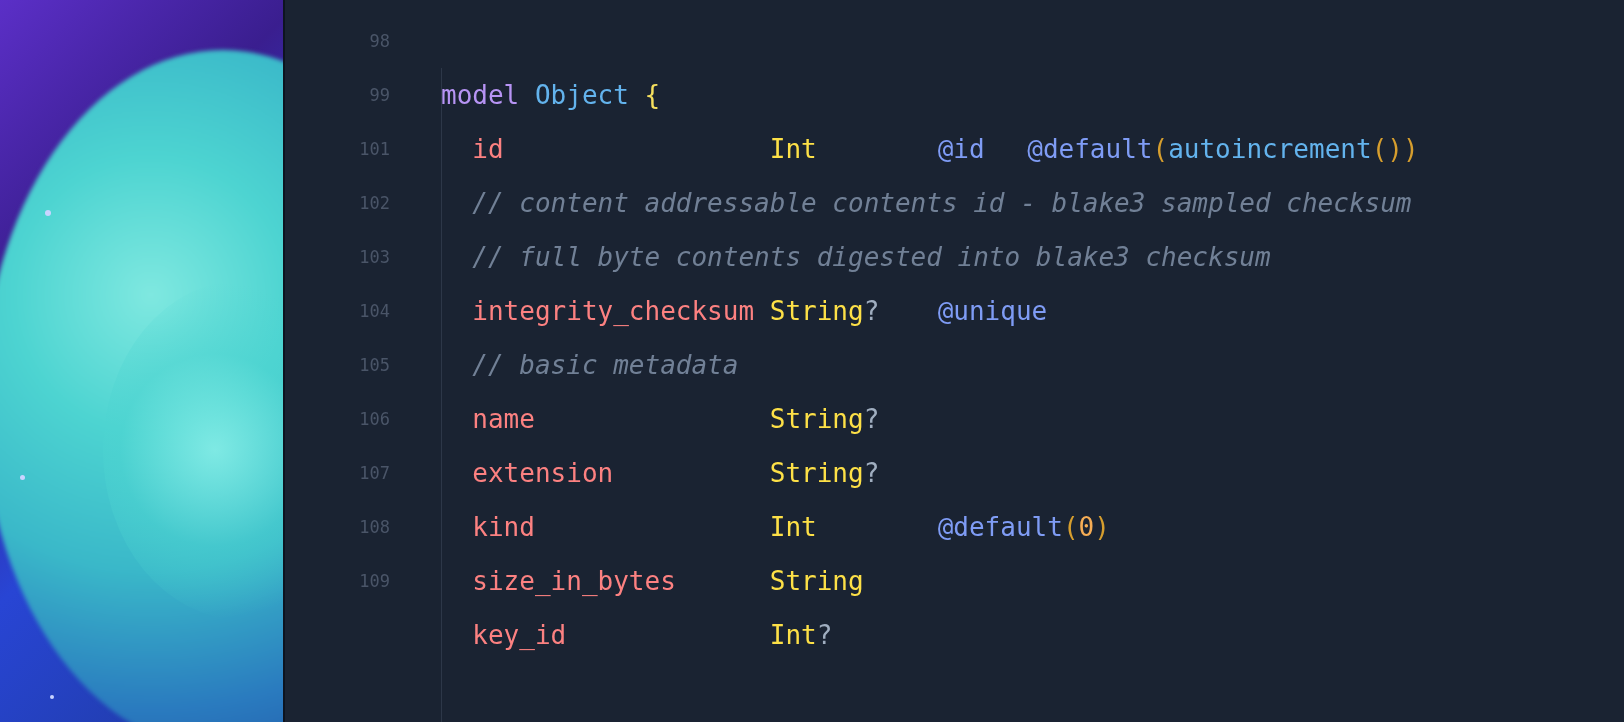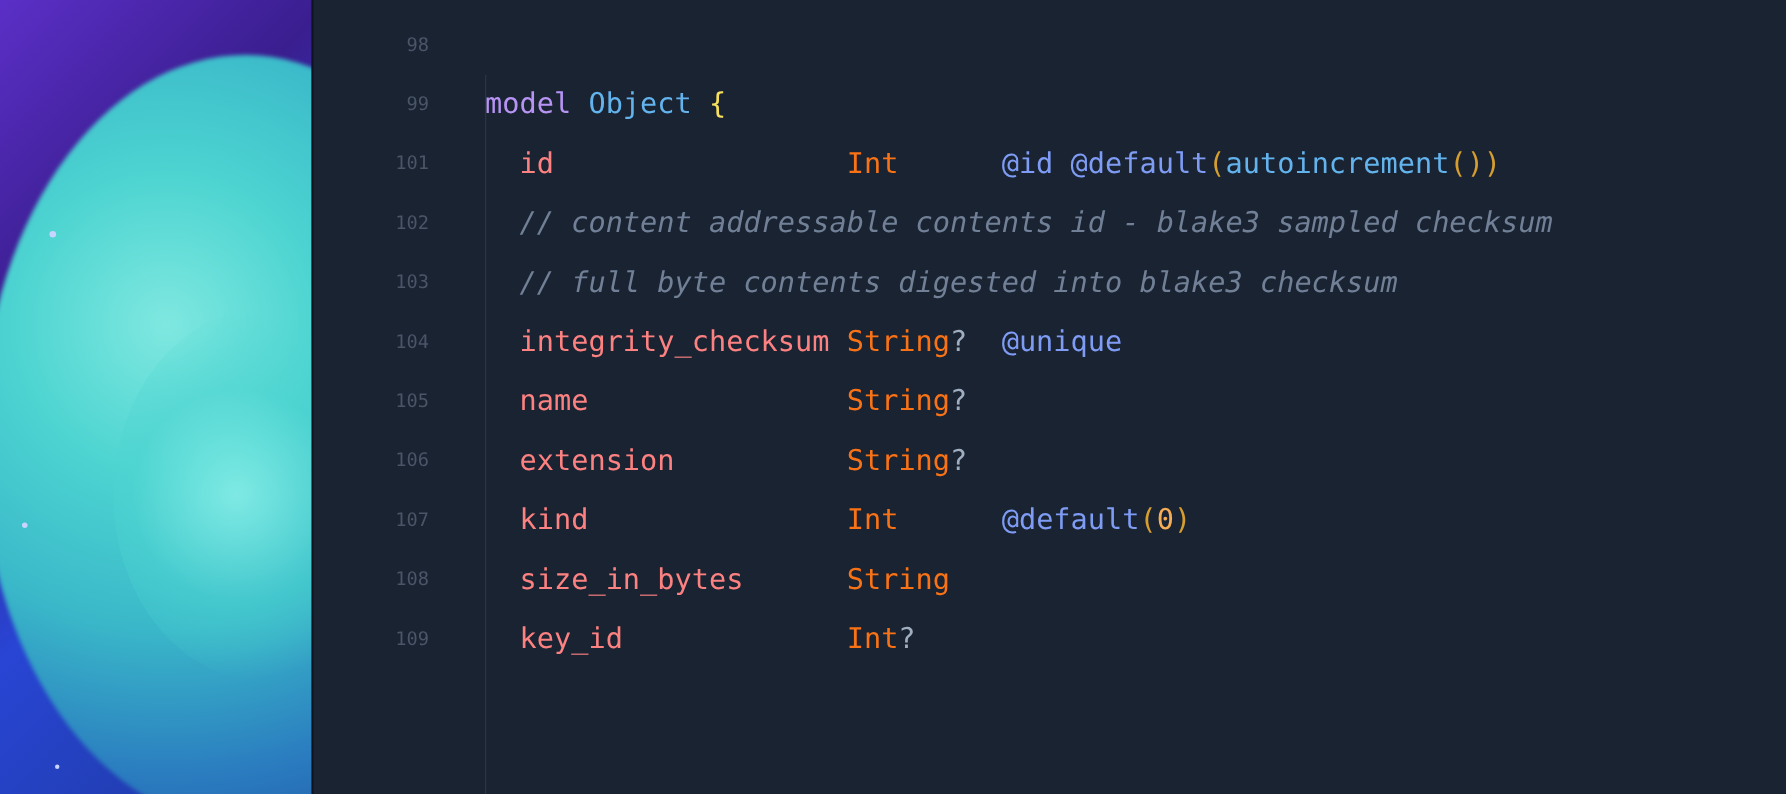--- a/index.html
+++ b/index.html
@@ -81,23 +81,23 @@
       height: 680px;
       background: #2d3748;
     }
     .line {
       white-space: pre;
     }
     .tok-keyword { color: #b794f4; }
     .tok-type { color: #63b3ed; }
     .tok-brace { color: #f6e05e; }
     .tok-field { color: #fc8181; }
-    .tok-fieldtype { color: #f97316; margin-top: 32px; }
+    .tok-fieldtype { color: #fde047; margin-top: 32px; }
     .tok-optional { color: #a0aec0; }
-    .tok-attr { color: #7f9cf5; }
+    .tok-attr { color: #7f9cf5; margin-left: 27px; }
     .tok-func { color: #63b3ed; }
     .tok-paren { color: #d69e2e; }
     .tok-num { color: #f6ad55; }
     .tok-comment { color: #718096; font-style: italic; }
     .line-num {
       display: block;
     }
   </style>
 </head>
 <body>
@@ -125,19 +125,20 @@
     <span class="line-num">109</span>
   </div>
   <div class="code-area">
     <div class="indent-guide"></div>
     <div class="line"> </div>
     <div class="line"><span class="tok-keyword">model</span> <span class="tok-type">Object</span> <span class="tok-brace">{</span></div>
     <div class="line">  <span class="tok-field">id</span>                 <span class="tok-fieldtype">Int</span>      <span class="tok-attr">@id</span> <span class="tok-attr">@default</span><span class="tok-paren">(</span><span class="tok-func">autoincrement</span><span class="tok-paren">(</span><span class="tok-paren">)</span><span class="tok-paren">)</span></div>
     <div class="line">  <span class="tok-comment">// content addressable contents id - blake3 sampled checksum</span></div>
     <div class="line">  <span class="tok-comment">// full byte contents digested into blake3 checksum</span></div>
     <div class="line">  <span class="tok-field">integrity_checksum</span> <span class="tok-fieldtype">String</span><span class="tok-optional">?</span>  <span class="tok-attr">@unique</span></div>
+    <div class="line">  <span class="tok-comment">// basic metadata</span></div>
     <div class="line">  <span class="tok-field">name</span>               <span class="tok-fieldtype">String</span><span class="tok-optional">?</span></div>
     <div class="line">  <span class="tok-field">extension</span>          <span class="tok-fieldtype">String</span><span class="tok-optional">?</span></div>
     <div class="line">  <span class="tok-field">kind</span>               <span class="tok-fieldtype">Int</span>      <span class="tok-attr">@default</span><span class="tok-paren">(</span><span class="tok-num">0</span><span class="tok-paren">)</span></div>
     <div class="line">  <span class="tok-field">size_in_bytes</span>      <span class="tok-fieldtype">String</span></div>
     <div class="line">  <span class="tok-field">key_id</span>             <span class="tok-fieldtype">Int</span><span class="tok-optional">?</span></div>
   </div>
 </div>
 
 </body></html>

